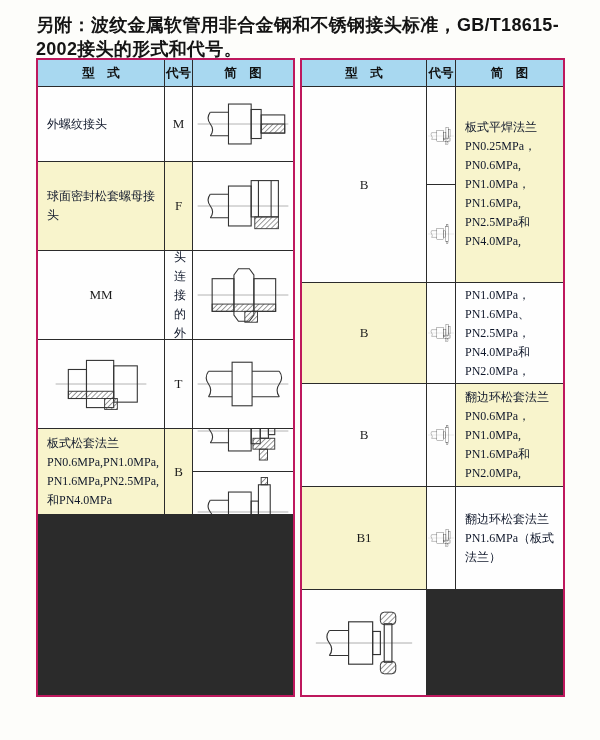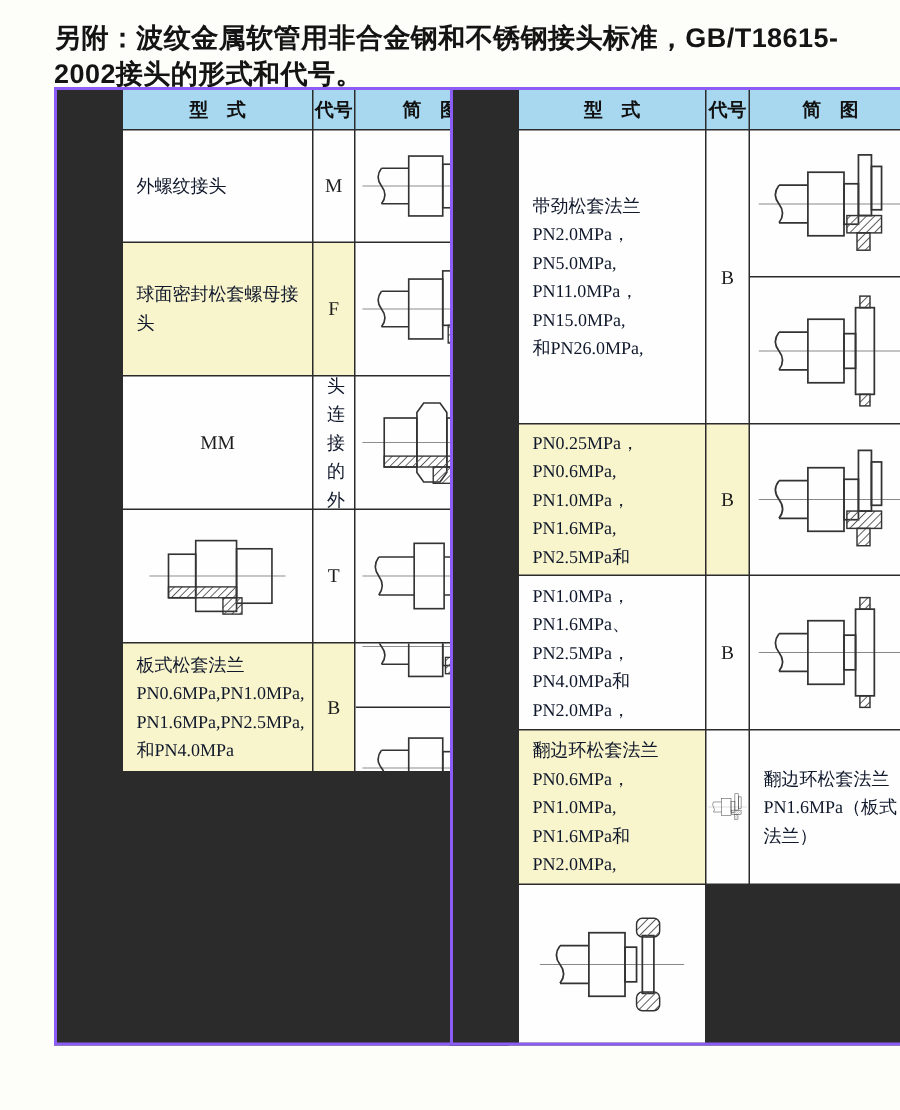--- a/index.html
+++ b/index.html
@@ -9,21 +9,21 @@
     font-family:"Liberation Serif","DejaVu Serif",serif;
     color:#1a1a1a;
   }
   .page-title{
     position:absolute;left:36px;top:13px;width:540px;
     font-family:"Liberation Sans","DejaVu Sans",sans-serif;
     font-size:18px;font-weight:bold;color:#141414;letter-spacing:0.3px;
   }
   .table{
     position:absolute;display:grid;gap:1px;
-    background:#2b2b2b;border:2px solid #8b5cf6;padding-left:44px;
+    background:#2b2b2b;border:2px solid #be185d;
   }
   #left-table{left:36px;top:58px;grid-template-columns:126px 27px 100px;
     grid-template-rows:26px 74px 88px 88px 88px 85px 180px;}
   #right-table{left:300px;top:58px;grid-template-columns:124px 28px 107px;
     grid-template-rows:26px 195px 100px 102px 102px 105px;}
   .cell{background:#fefefe;display:flex;align-items:center;overflow:hidden;}
   .th{
     background:#a8d8f0;justify-content:center;
     font-size:12.5px;font-weight:bold;color:#111;
   }
@@ -197,24 +197,20 @@
         </svg>
     </div>
   </div>
 </div>
 
 <div class="table" id="right-table">
   <div class="cell th">型　式</div>
   <div class="cell th">代号</div>
   <div class="cell th">简　图</div>
 
-  <div class="cell type">带劲松套法兰
-PN2.0MPa，PN5.0MPa,
-PN11.0MPa，PN15.0MPa,
-和PN26.0MPa,</div>
   <div class="cell code">B</div>
   <div class="cell diag split">
     <div class="half">
       <svg class="fit" width="104" height="86">
           <use href="#fit-flange-a"></use>
         </svg>
     </div>
     <div class="half">
       <svg class="fit" width="104" height="86">
           <use href="#fit-flange-b"></use>
@@ -242,20 +238,21 @@
   <div class="cell code">B</div>
   <div class="cell diag">
     <svg class="fit" width="104" height="86">
         <use href="#fit-flange-b"></use>
       </svg>
   </div>
 
   <div class="cell type yellow">翻边环松套法兰
 PN0.6MPa，PN1.0MPa,
 PN1.6MPa和PN2.0MPa,</div>
+  <div class="cell code yellow">B1</div>
   <div class="cell diag">
     <svg class="fit" width="104" height="86">
         <use href="#fit-flange-a"></use>
       </svg>
   </div>
 
   <div class="cell type">翻边环松套法兰
 PN1.6MPa（板式法兰）</div>
   <div class="cell diag">
     <svg class="fit" width="104" height="86">

